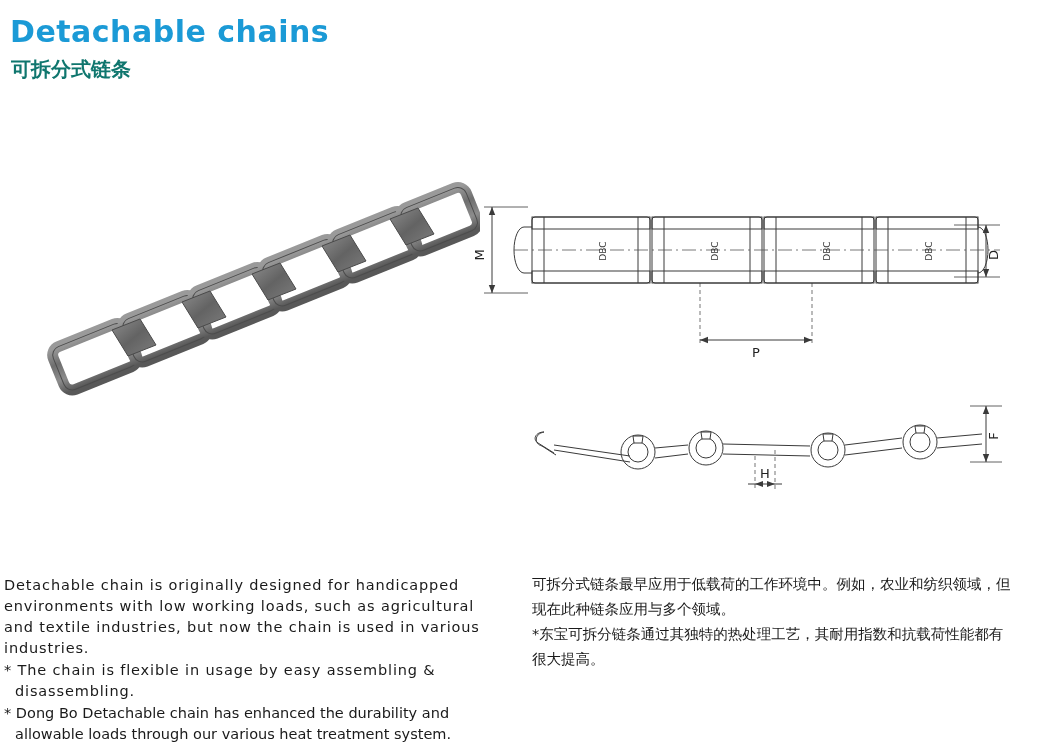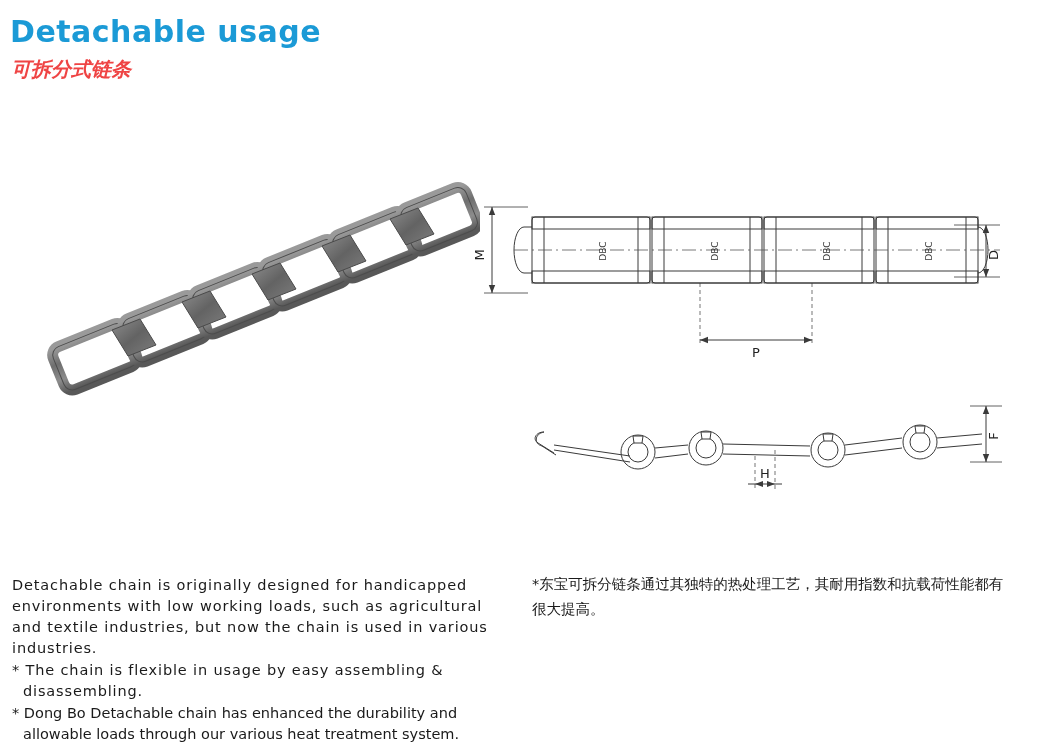--- a/index.html
+++ b/index.html
@@ -30,23 +30,22 @@
     color: #1b9ad6;
     letter-spacing: 0.5px;
     font-family: "DejaVu Sans", sans-serif;
   }
   .title-cn {
     position: absolute;
     left: 11px;
     top: 56px;
     font-size: 20px;
     font-weight: bold;
-    color: #ef4444;
-    font-family: "DejaVu Sans", sans-serif;
-    font-style: italic;
+    color: #0f766e;
+    font-family: "DejaVu Sans", sans-serif;
   }
 
   
   .photo {
     position: absolute;
     left: 20px;
     top: 180px;
     width: 460px;
     height: 250px;
   }
@@ -72,21 +71,21 @@
     position: absolute;
     left: 4px;
     top: 575px;
     width: 490px;
     font-size: 14.5px;
     line-height: 21px;
     color: #1a1a1a;
     font-family: "DejaVu Sans", sans-serif;
   }
   .text-en p {
-    margin: 0 0 1px 8px;
+    margin: 0 0 1px 0;
   }
   .text-en .spaced {
     letter-spacing: 0.85px;
   }
   .text-en .bullet {
     padding-left: 11px;
     text-indent: -11px;
   }
 
   .text-cn {
@@ -112,21 +111,21 @@
     font-family: "DejaVu Sans", sans-serif;
     font-size: 9px;
     fill: #333;
   }
 </style>
 </head>
 <body>
 
 <div class="page">
 
-  <div class="title-en">Detachable usage</div>
+  <div class="title-en">Detachable chains</div>
   <div class="title-cn">可拆分式链条</div>
 
   <div class="photo">
     <svg width="460" height="250" viewBox="0 0 460 250" xmlns="http://www.w3.org/2000/svg">
       <defs>
         <linearGradient id="steel" x1="0" y1="0" x2="0" y2="1">
           <stop offset="0%" stop-color="#9a9a9a"></stop>
           <stop offset="35%" stop-color="#6f6f6f"></stop>
           <stop offset="70%" stop-color="#8c8c8c"></stop>
           <stop offset="100%" stop-color="#585858"></stop>
@@ -306,16 +305,17 @@
     </svg>
   </div>
 
   <div class="text-en">
     <p class="spaced">Detachable chain is originally designed for handicapped environments with low working loads, such as agricultural and textile industries, but now the chain is used in various industries.</p>
     <p class="bullet spaced">* The chain is flexible in usage by easy assembling &amp; disassembling.</p>
     <p class="bullet">* Dong Bo Detachable chain has enhanced the durability and allowable loads through our various heat treatment system.</p>
   </div>
 
   <div class="text-cn">
+    <p>可拆分式链条最早应用于低载荷的工作环境中。例如，农业和纺织领域，但现在此种链条应用与多个领域。</p>
     <p>*东宝可拆分链条通过其独特的热处理工艺，其耐用指数和抗载荷性能都有很大提高。</p>
   </div>
 
 </div>
 
 </body></html>

